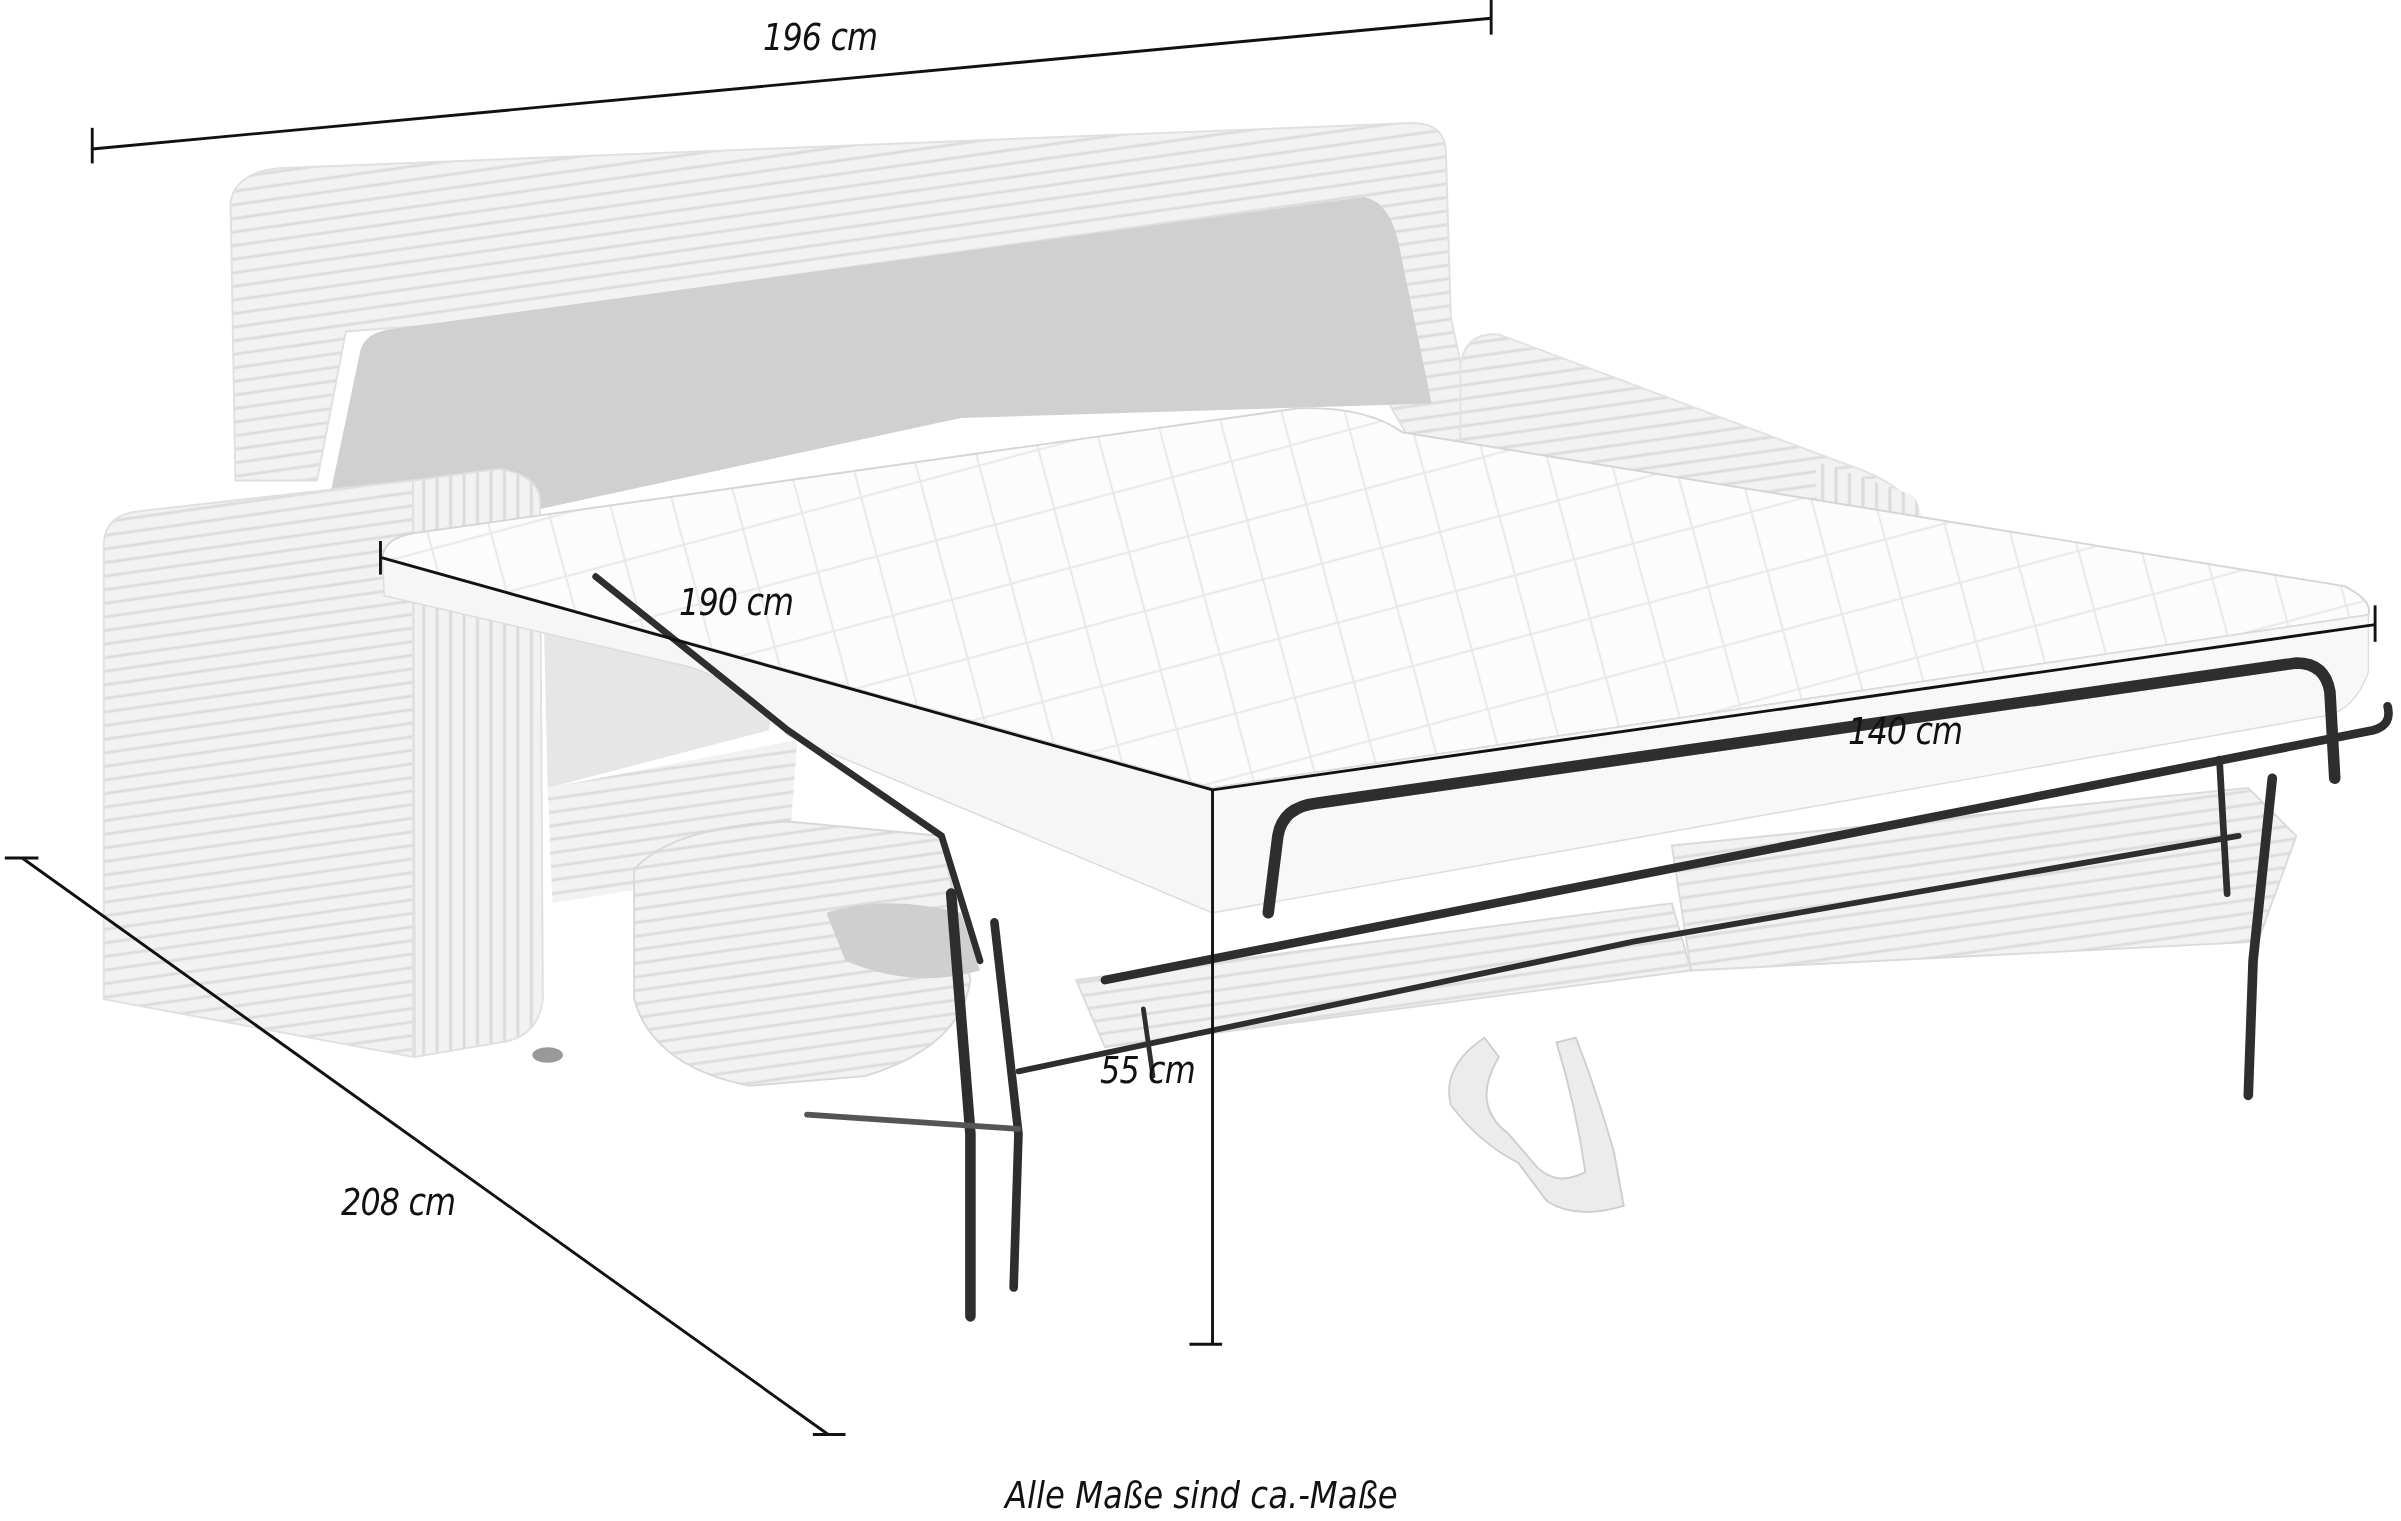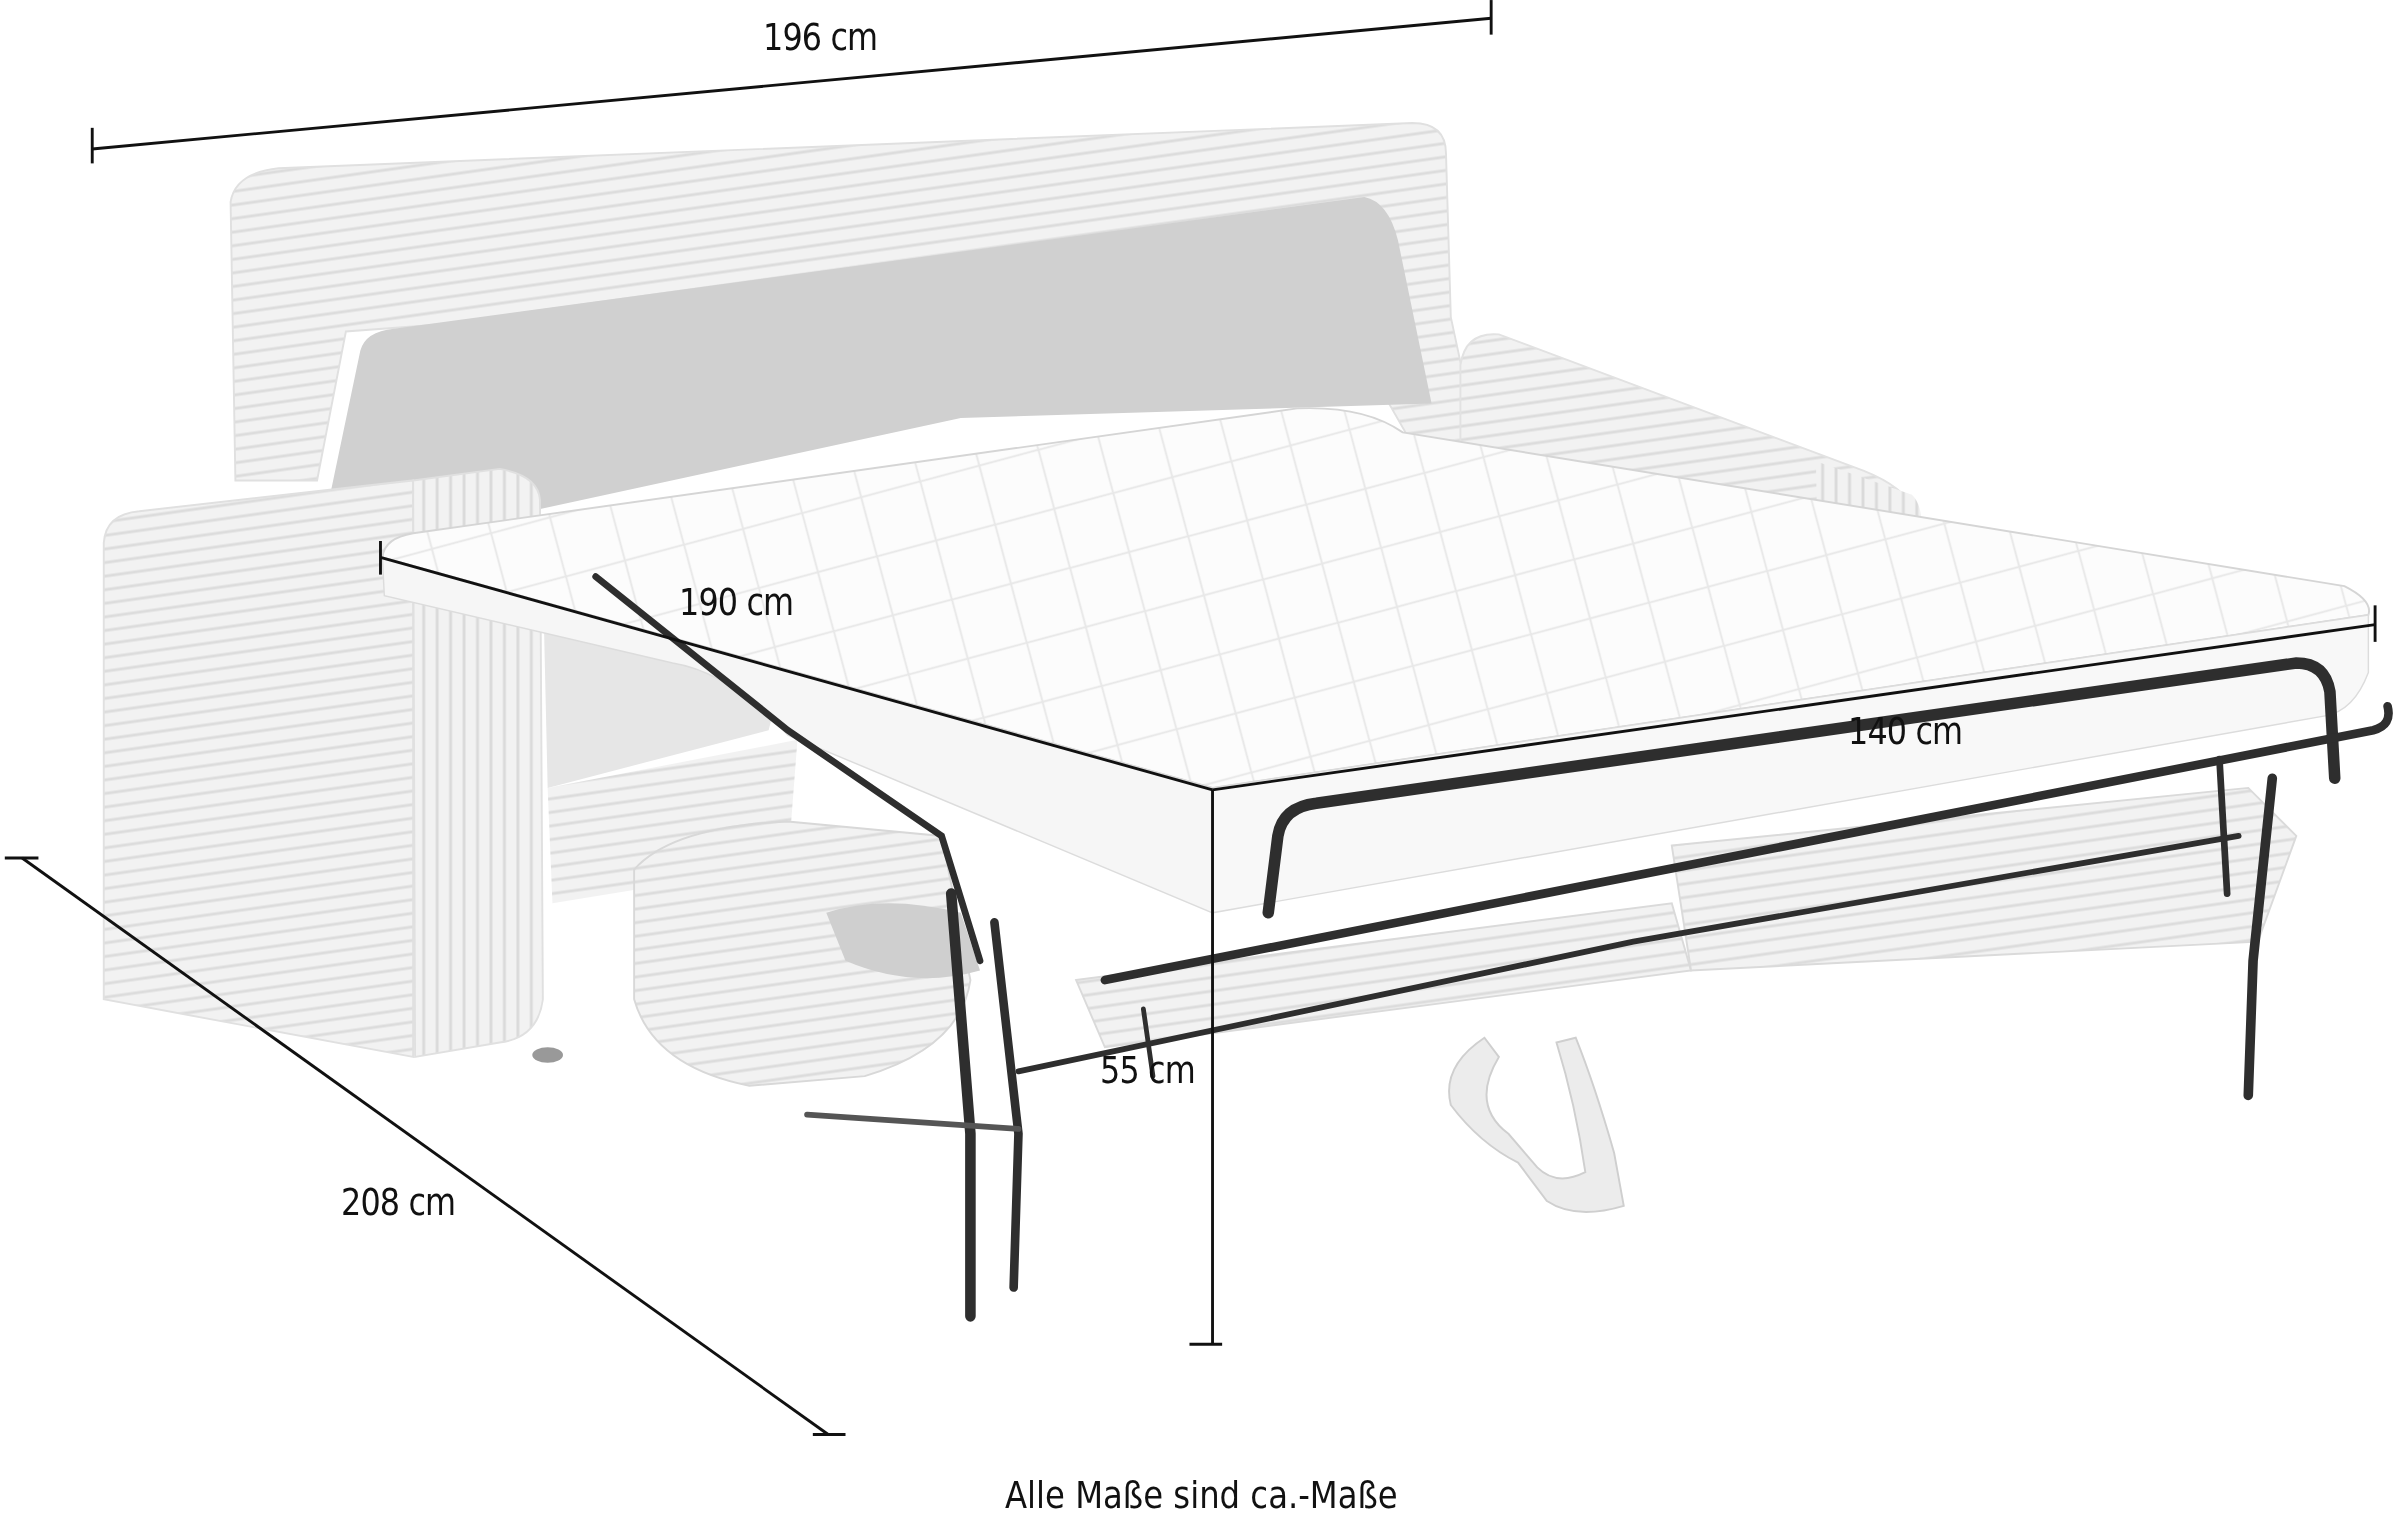--- a/index.html
+++ b/index.html
@@ -1,17 +1,17 @@
 <!DOCTYPE html>
 <html><head>
 <meta charset="utf-8">
 <style>
   html, body { margin: 0; padding: 0; background: #ffffff; }
   body { width: 2402px; height: 1522px; position: relative; overflow: hidden; font-family: "DejaVu Sans", sans-serif; }
-  #stage { position: absolute; left: 0; top: 0; width: 2402px; height: 1175px; }
+  #stage { position: absolute; left: 0; top: 0; width: 2402px; height: 1175px; font-style: italic; }
   .label { position: absolute; font-family: "DejaVu Sans", sans-serif; font-size: 37px; color: #111; white-space: nowrap; letter-spacing: -1px; line-height: 1; transform: scaleX(0.86); transform-origin: left top; }
   .caption { position: absolute; font-family: "DejaVu Sans", sans-serif; font-size: 38px; color: #111; white-space: nowrap; line-height: 1; transform: scaleX(0.85); transform-origin: left top; }
 </style>
 </head>
 <body>
 
 <div id="stage">
   <svg width="2402" height="1522" viewBox="0 0 2500 1584" xmlns="http://www.w3.org/2000/svg">
     <defs>
       <pattern id="cord-h" width="14" height="14" patternUnits="userSpaceOnUse" patternTransform="rotate(-8)">

